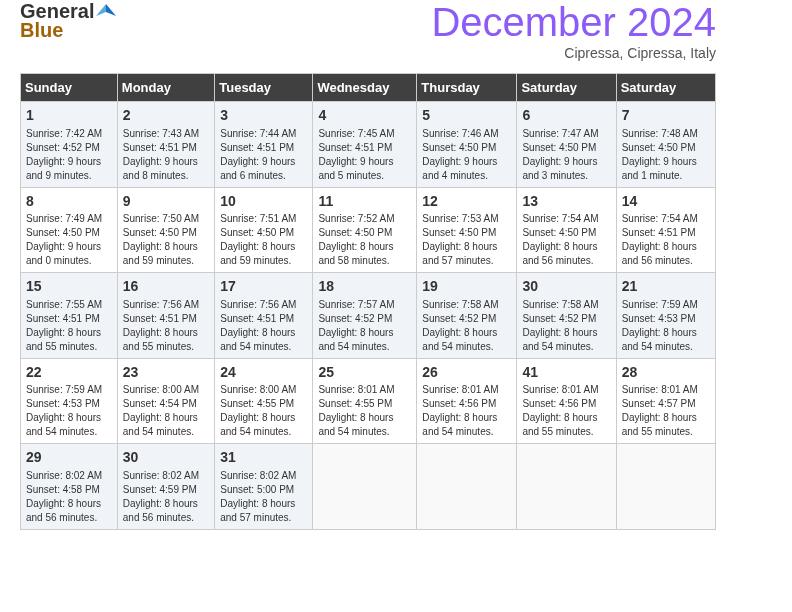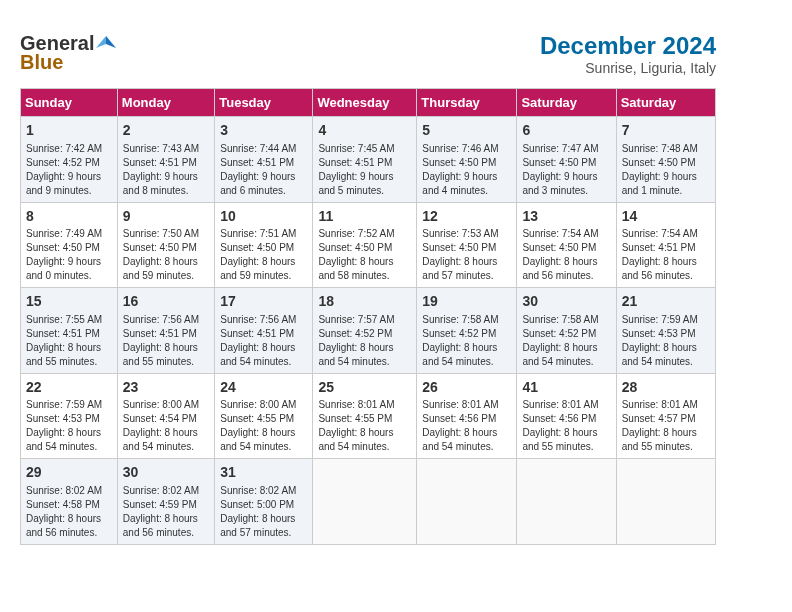--- a/index.html
+++ b/index.html
@@ -5,57 +5,57 @@
     * { box-sizing: border-box; margin: 0; padding: 0; }
     body {
       font-family: Arial, sans-serif;
       background: #fff;
       width: 792px;
       height: 612px;
       overflow: hidden;
     }
     .page {
       width: 736px;
-      padding: 32px 20px 10px 20px;
+      padding: 0 20px 10px 20px;
     }
     .header {
       display: flex;
       justify-content: space-between;
       align-items: flex-start;
       margin-bottom: 12px;
     }
     .logo {
       display: flex;
       flex-direction: column;
       align-items: flex-start;
     }
     .logo-row {
       display: flex;
       align-items: center;
     }
     .title-block {
       text-align: right;
     }
     .title-block h1 {
-      font-size: 24px;
-      font-weight: bold;
-      color: #0369a1;
+      font-size: 40px;
+      font-weight: normal;
+      color: #8b5cf6;
     }
     .title-block h2 {
       font-size: 14px;
       font-weight: normal;
       color: #555;
     }
     .calendar {
       width: 100%;
       border-collapse: collapse;
       font-size: 11px;
     }
     .calendar thead tr th {
-      background-color: #be185d;
+      background-color: #404040;
       color: #fff;
       padding: 6px 4px;
       text-align: left;
       font-size: 13px;
       font-weight: bold;
       border: 1px solid #ccc;
     }
     .calendar tbody tr td {
       vertical-align: top;
       padding: 4px 5px;
@@ -96,21 +96,21 @@
         <span style="font-size:20px;font-weight:bold;color:#333;">General</span>
         <svg width="20" height="20" viewBox="0 0 20 20" style="margin-left:2px;">
           <polygon points="10,2 20,14 10,10" fill="#1a6fbf"></polygon>
           <polygon points="10,2 0,14 10,10" fill="#5aaae0"></polygon>
         </svg>
       </div>
       <span style="font-size:20px;font-weight:bold;color:#a16207;margin-top:-4px;">Blue</span>
     </div>
     <div class="title-block">
       <h1>December 2024</h1>
-      <h2>Sunrise, Liguria, Italy</h2>
+      <h2>Cipressa, Cipressa, Italy</h2>
     </div>
   </div>
 
   <table class="calendar">
     <thead>
       <tr>
         <th>Sunday</th>
         <th>Monday</th>
         <th>Tuesday</th>
         <th>Wednesday</th>

